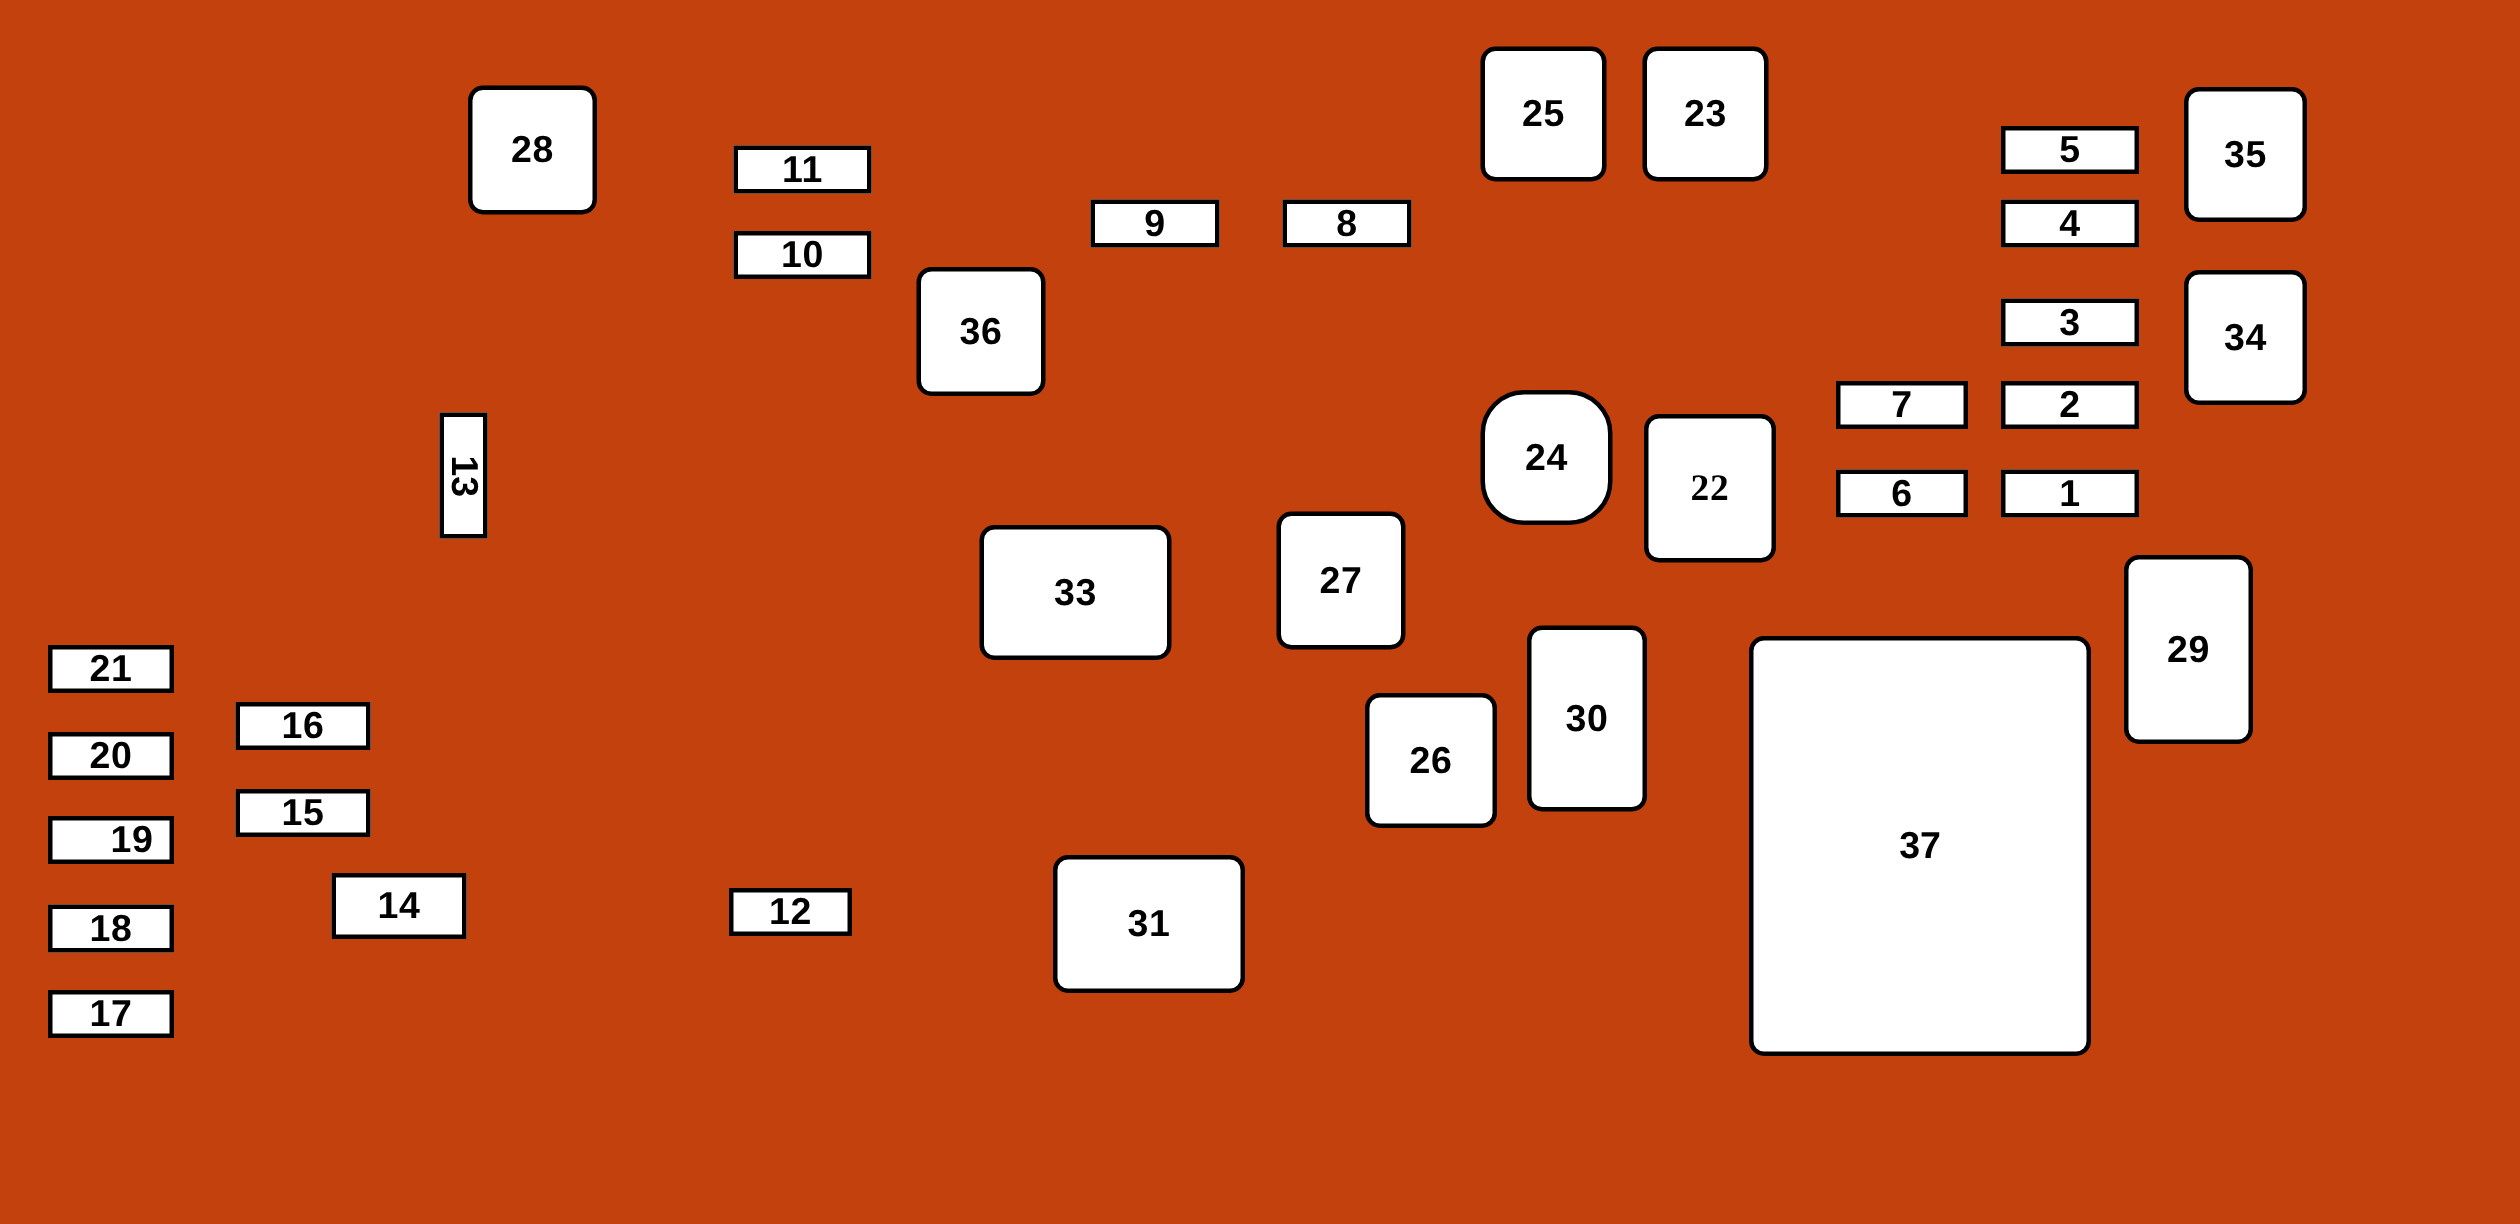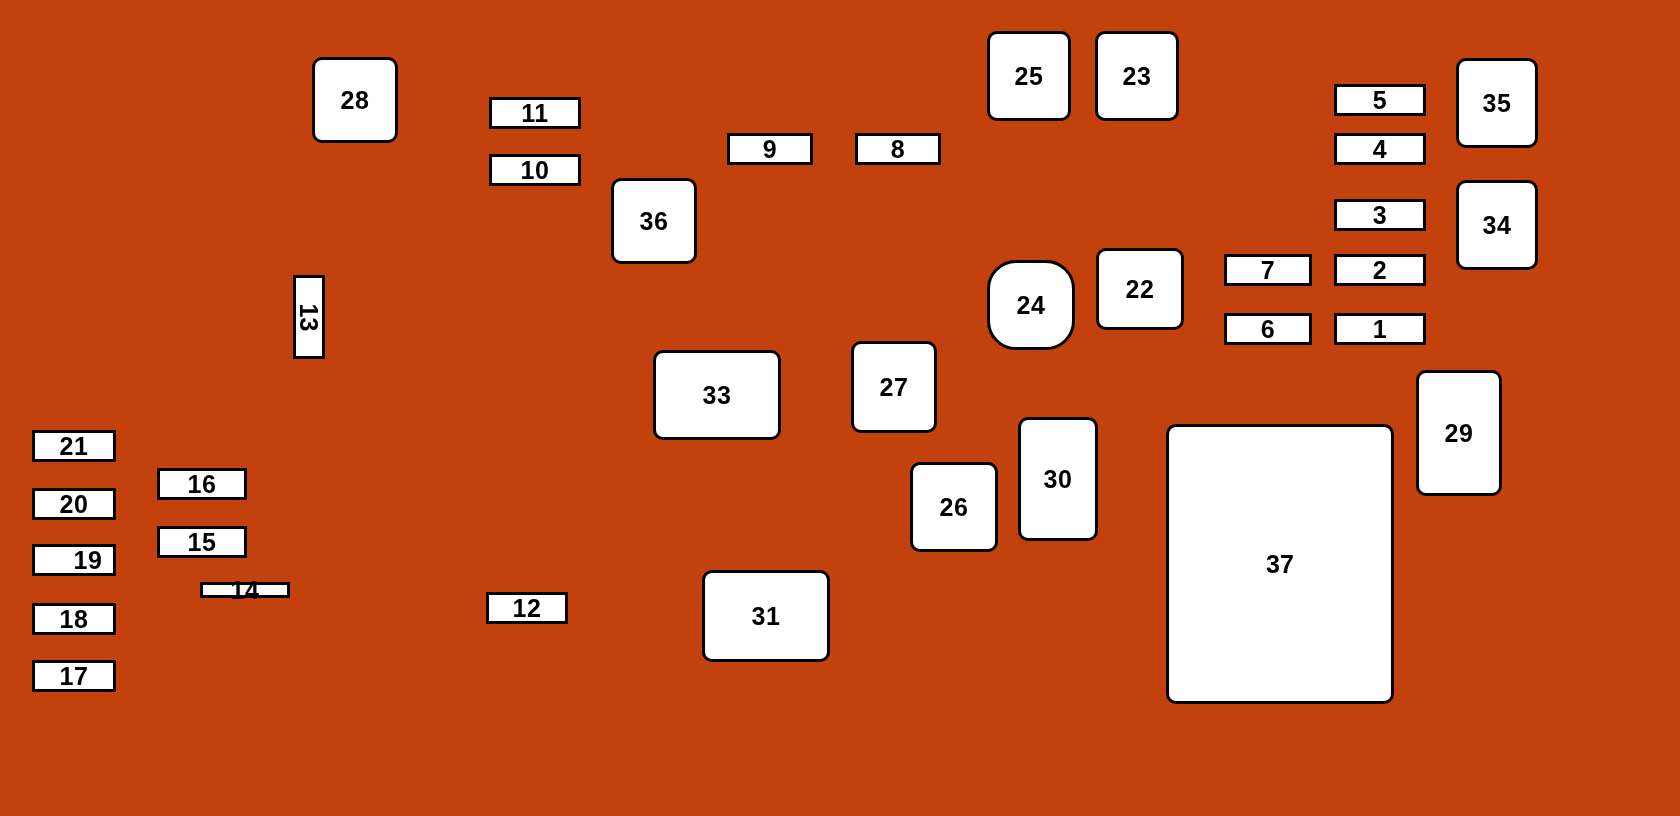--- a/index.html
+++ b/index.html
@@ -124,21 +124,21 @@
     </div>
     <div class="slot relay" style="left: 1456px; top: 180px; width: 82px; height: 90px; border-color: rgb(0, 0, 0);">
       <span class="lbl" style="color: rgb(0, 0, 0);">34</span>
     </div>
     <div class="slot fuse-vertical" style="left: 293px; top: 275px; width: 32px; height: 84px; border-color: rgb(0, 0, 0);">
       <span class="lbl" style="color: rgb(0, 0, 0);">13</span>
     </div>
     <div class="slot relay" style="left: 987px; top: 260px; width: 88px; height: 90px; border-color: rgb(0, 0, 0); border-radius: 29px;">
       <span class="lbl" style="color: rgb(0, 0, 0);">24</span>
     </div>
-    <div class="slot relay" style="left: 1096px; top: 248px; width: 88px; height: 82px; border-color: rgb(0, 0, 0);">
+    <div class="slot relay" style="left: 1096px; top: 276px; width: 88px; height: 99px; border-color: rgb(0, 0, 0); font-family: Liberation Serif, serif;">
       <span class="lbl" style="color: rgb(0, 0, 0);">22</span>
     </div>
     <div class="slot relay" style="left: 653px; top: 350px; width: 128px; height: 90px; border-color: rgb(0, 0, 0);">
       <span class="lbl" style="color: rgb(0, 0, 0);">33</span>
     </div>
     <div class="slot relay" style="left: 851px; top: 341px; width: 86px; height: 92px; border-color: rgb(0, 0, 0);">
       <span class="lbl" style="color: rgb(0, 0, 0);">27</span>
     </div>
     <div class="slot relay" style="left: 1018px; top: 417px; width: 80px; height: 124px; border-color: rgb(0, 0, 0);">
       <span class="lbl" style="color: rgb(0, 0, 0);">30</span>
@@ -169,19 +169,19 @@
     </div>
     <div class="slot fuse" style="left: 32px; top: 660px; width: 84px; height: 32px; border-color: rgb(0, 0, 0);">
       <span class="lbl" style="color: rgb(0, 0, 0);">17</span>
     </div>
     <div class="slot fuse" style="left: 157px; top: 468px; width: 90px; height: 32px; border-color: rgb(0, 0, 0);">
       <span class="lbl" style="color: rgb(0, 0, 0);">16</span>
     </div>
     <div class="slot fuse" style="left: 157px; top: 526px; width: 90px; height: 32px; border-color: rgb(0, 0, 0);">
       <span class="lbl" style="color: rgb(0, 0, 0);">15</span>
     </div>
-    <div class="slot fuse" style="left: 200px; top: 582px; width: 90px; height: 16px; border-color: rgb(0, 0, 0); align-items: center;">
+    <div class="slot fuse" style="left: 221px; top: 582px; width: 90px; height: 44px; border-color: rgb(0, 0, 0); align-items: center;">
       <span class="lbl" style="color: rgb(0, 0, 0);">14</span>
     </div>
     <div class="slot fuse" style="left: 486px; top: 592px; width: 82px; height: 32px; border-color: rgb(0, 0, 0);">
       <span class="lbl" style="color: rgb(0, 0, 0);">12</span>
     </div>
   </div>
 
 </body></html>

